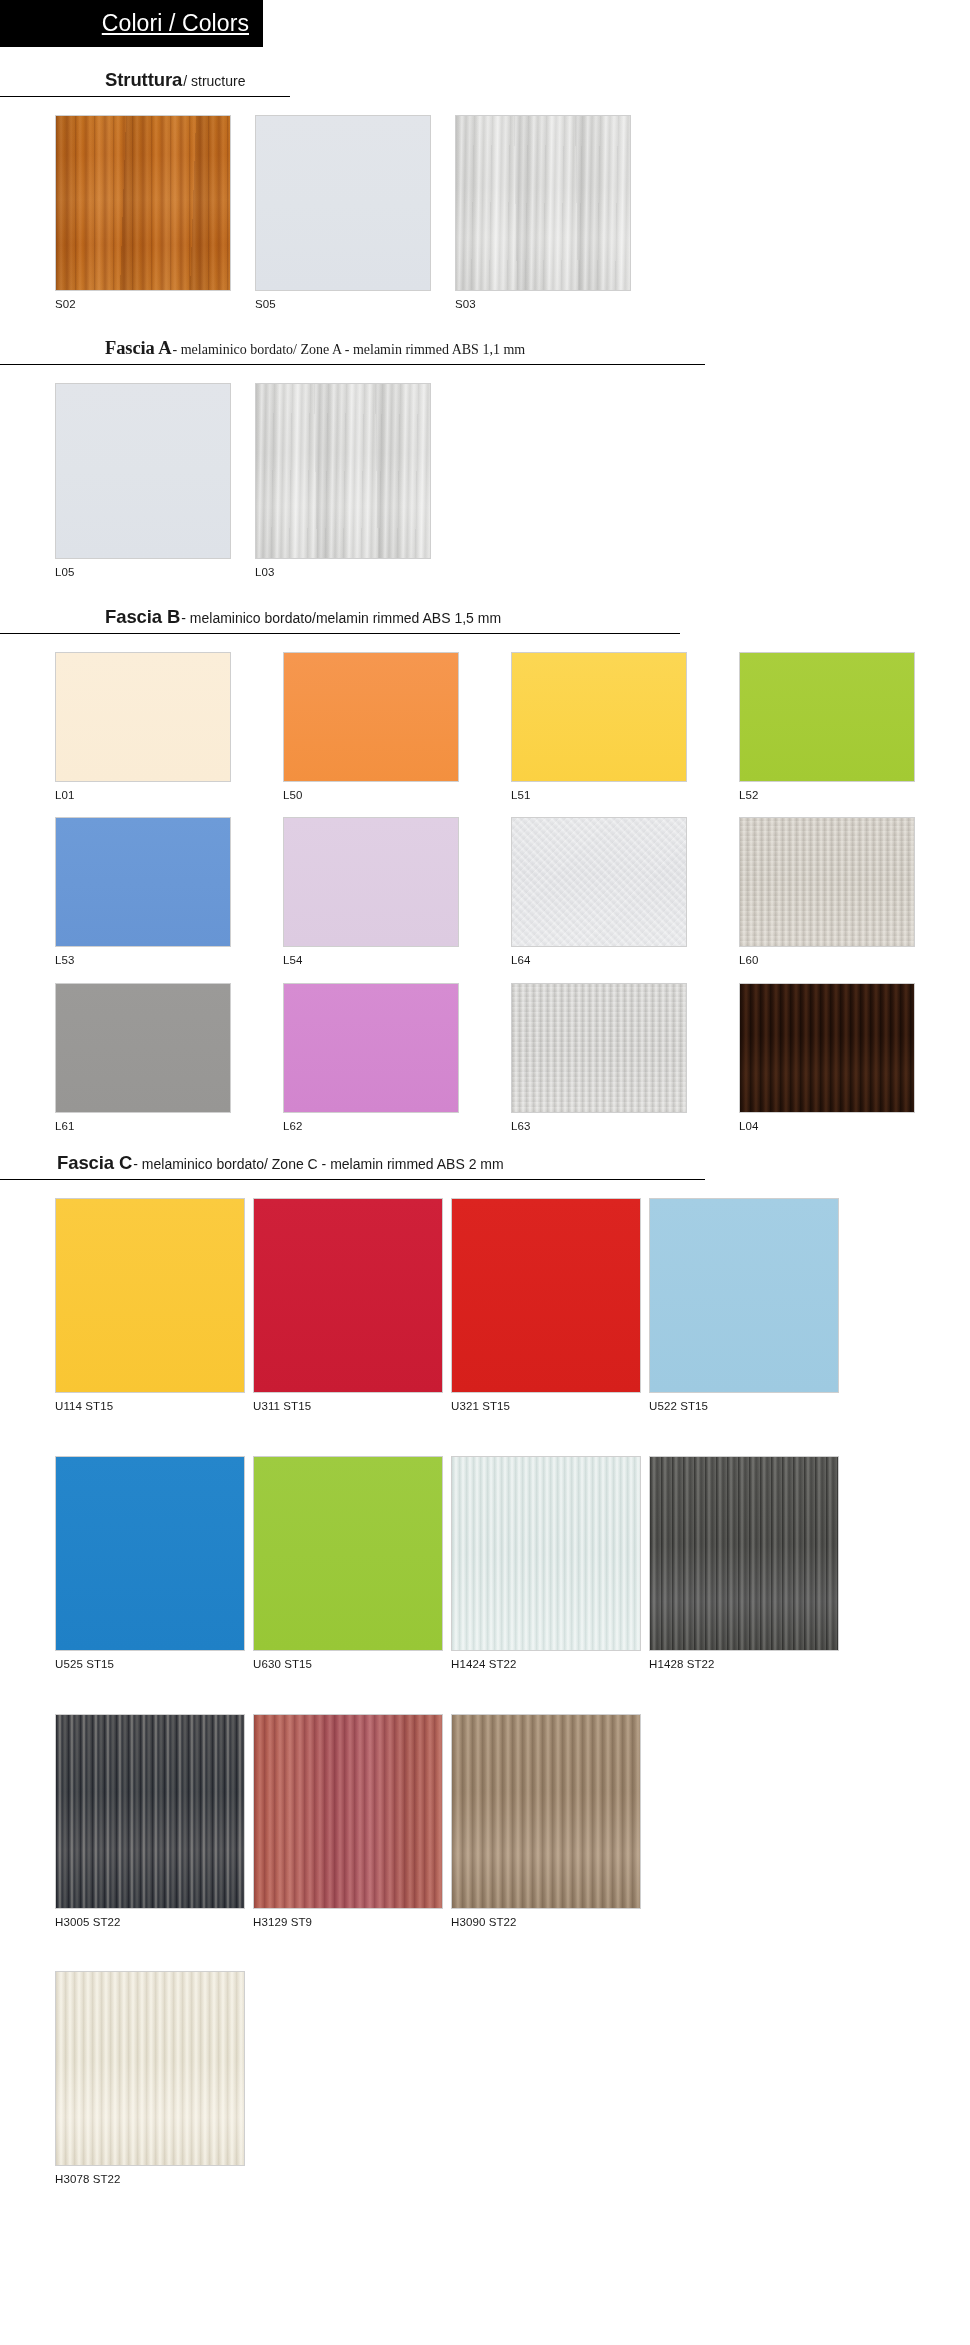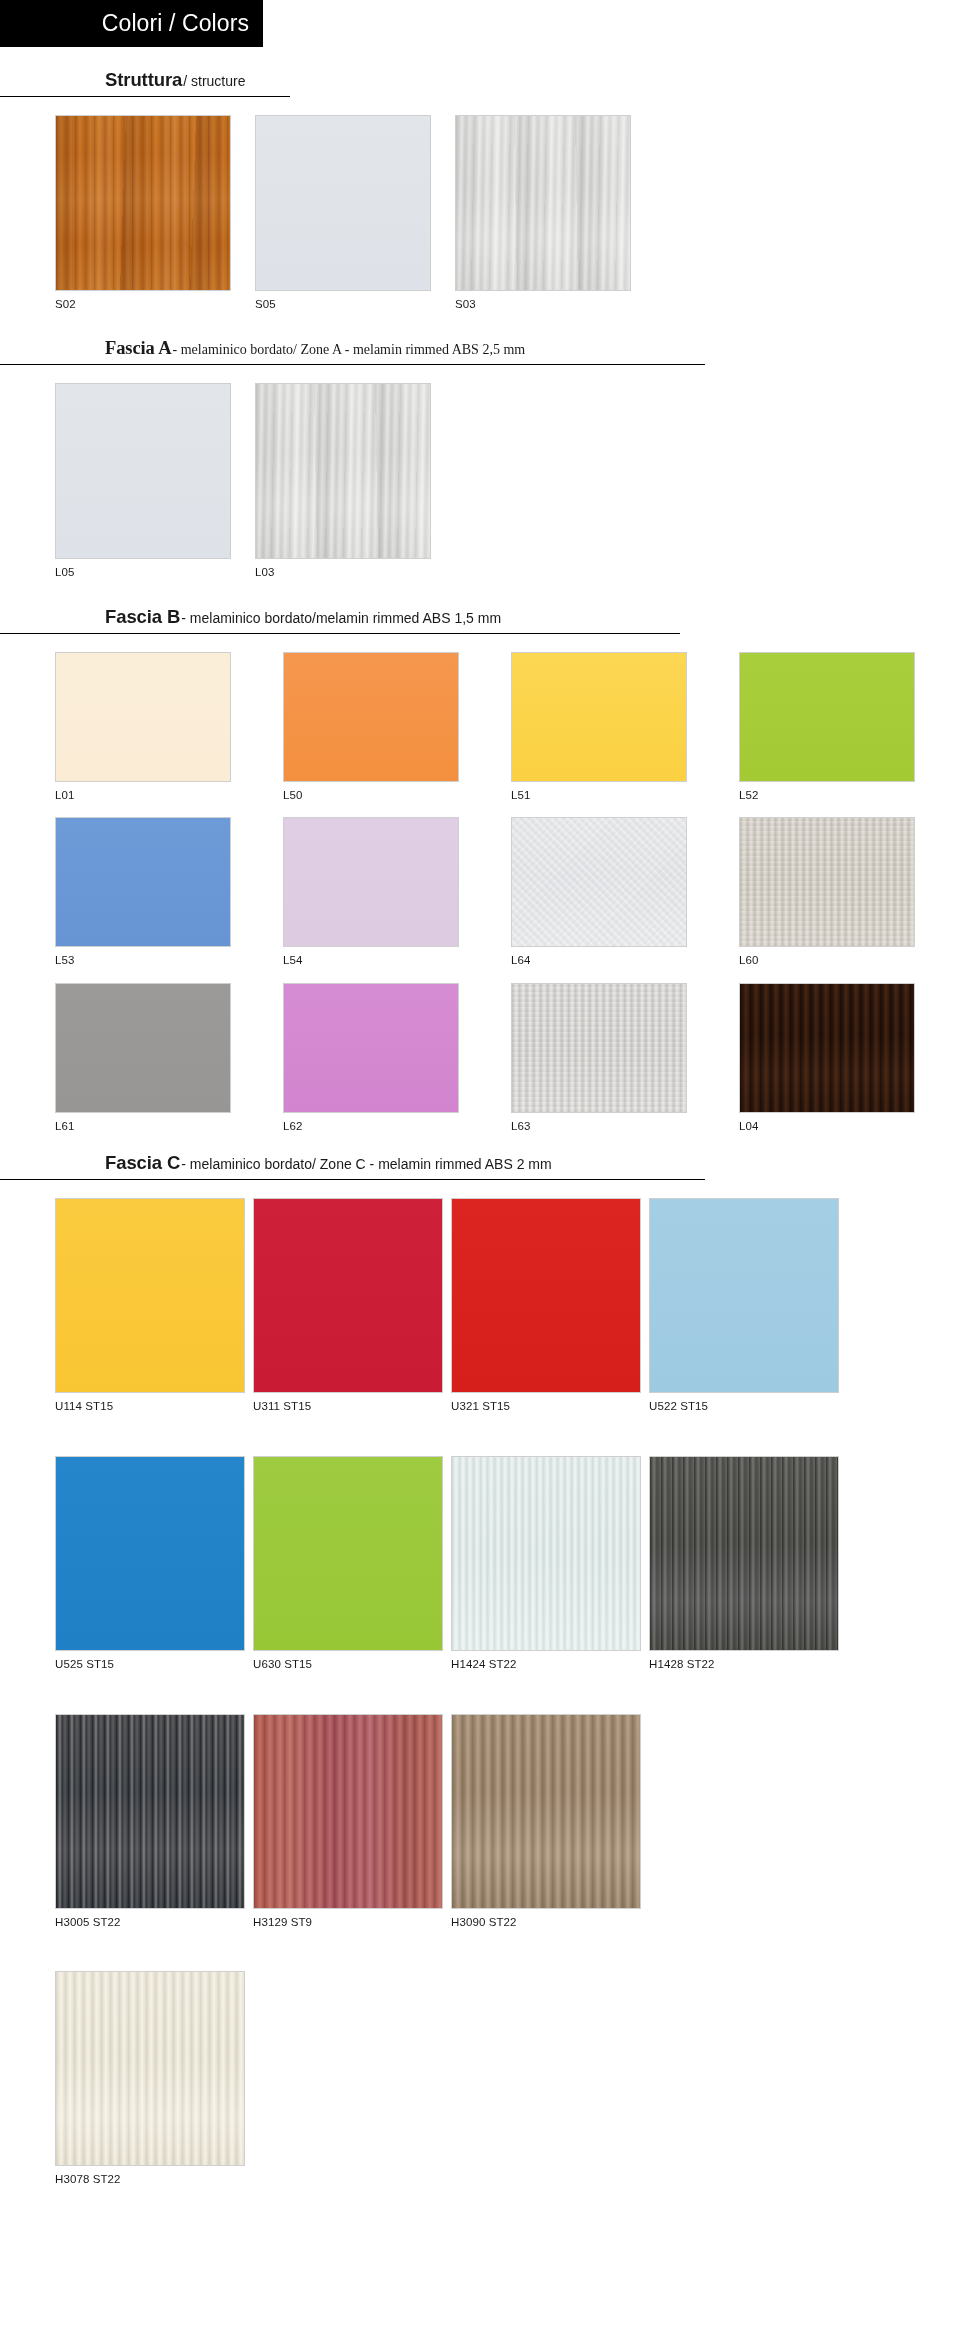--- a/index.html
+++ b/index.html
@@ -32,20 +32,21 @@
     align-items: center;
     justify-content: flex-end;
     padding-right: 14px;
   }
   .page-header-title {
     color: #ffffff;
     font-size: 23px;
     font-weight: 400;
     letter-spacing: 0.1px;
     line-height: 1;
+    text-decoration: underline;
   }
 
   
   .section {
     position: relative;
   }
   .section-head {
     position: relative;
     padding: 0 0 5px 0;
     margin: 0 0 0 0;
@@ -77,21 +78,21 @@
   .head-struttura { width: 290px; margin-left: 0; }
   .head-struttura .section-head-inner { margin-left: 105px; }
 
   .head-fasciaa { width: 705px; margin-left: 0; }
   .head-fasciaa .section-head-inner { margin-left: 105px; font-family: Liberation Serif, serif; }
 
   .head-fasciab { width: 680px; margin-left: 0; }
   .head-fasciab .section-head-inner { margin-left: 105px; }
 
   .head-fasciac { width: 705px; margin-left: 0; }
-  .head-fasciac .section-head-inner { margin-left: 105px; }
+  .head-fasciac .section-head-inner { margin-left: 57px; }
 
   
   .swatch-grid {
     display: flex;
     flex-wrap: wrap;
     padding-left: 55px;
   }
   .swatch-cell {
     width: 200px;
     margin-right: 0;
@@ -372,21 +373,21 @@
         <div class="swatch-label">S03</div>
       </div>
     </div>
   </div>
 
   <div class="gap-sec-md"></div>
   <div class="section">
     <div class="section-head head-fasciaa">
       <span class="section-head-inner">
         <span class="section-title-it">Fascia A</span>
-        <span class="section-title-en"> - melaminico bordato/ Zone A - melamin rimmed ABS 2,5 mm</span>
+        <span class="section-title-en"> - melaminico bordato/ Zone A - melamin rimmed ABS 1,1 mm</span>
       </span>
     </div>
     <div class="gap-sec-sm"></div>
     <div class="swatch-grid grid-3">
       <div class="swatch-cell">
         <div class="swatch tex-lightgrey"></div>
         <div class="swatch-label">L05</div>
       </div>
       <div class="swatch-cell">
         <div class="swatch tex-paleash"></div>

